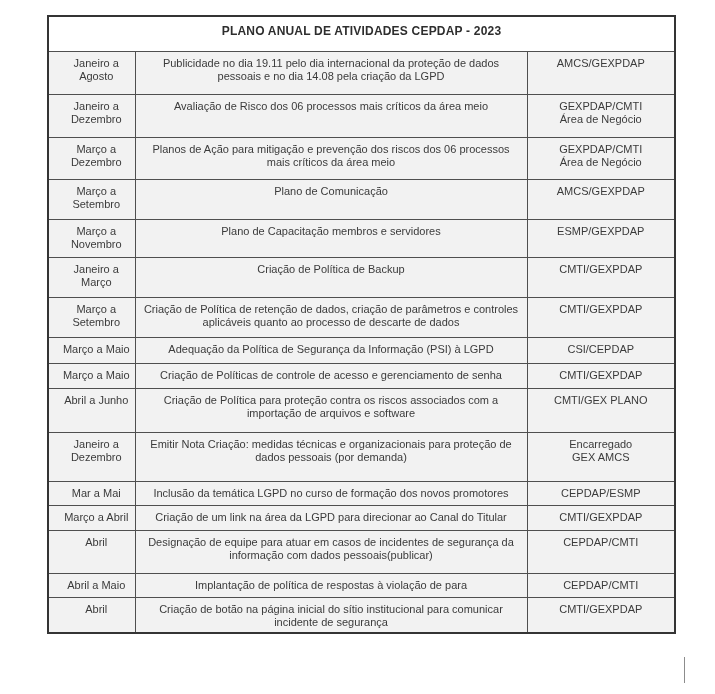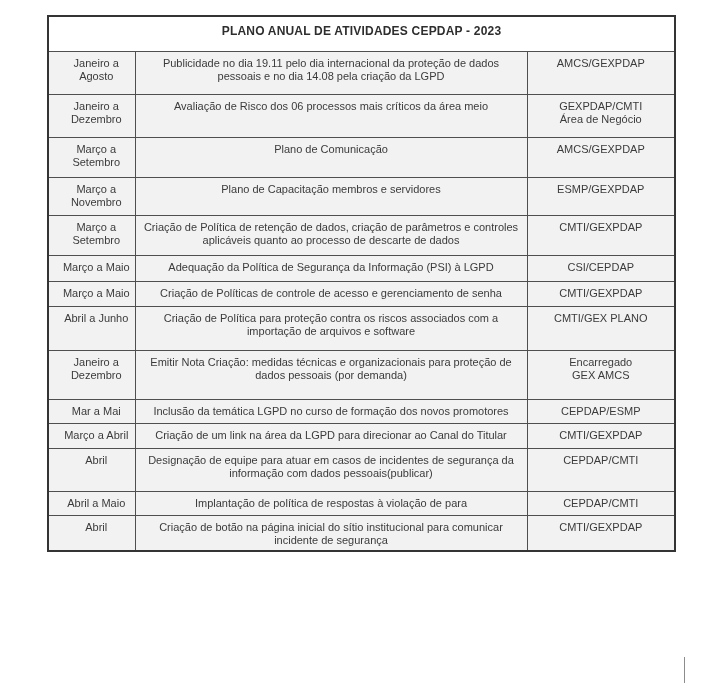--- a/index.html
+++ b/index.html
@@ -80,29 +80,40 @@
         <td class="cell-prazo">Janeiro a Agosto</td>
         <td>Publicidade no dia 19.11 pelo dia internacional da proteção de dados pessoais e no dia 14.08 pela criação da LGPD</td>
         <td>AMCS/GEXPDAP</td>
       </tr>
       <tr style="height:43px">
         <td class="cell-prazo">Janeiro a Dezembro</td>
         <td>Avaliação de Risco dos 06 processos mais críticos da área meio</td>
         <td>GEXPDAP/CMTI
 Área de Negócio</td>
       </tr>
+      <tr style="height:42px">
+        <td class="cell-prazo">Março a Dezembro</td>
+        <td>Planos de Ação para mitigação e prevenção dos riscos dos 06 processos mais críticos da área meio</td>
+        <td>GEXPDAP/CMTI
+Área de Negócio</td>
+      </tr>
       <tr style="height:40px">
         <td class="cell-prazo">Março a Setembro</td>
         <td>Plano de Comunicação</td>
         <td>AMCS/GEXPDAP</td>
       </tr>
       <tr style="height:38px">
         <td class="cell-prazo">Março a Novembro</td>
         <td>Plano de Capacitação membros e servidores</td>
         <td>ESMP/GEXPDAP</td>
+      </tr>
+      <tr style="height:40px">
+        <td class="cell-prazo">Janeiro a Março</td>
+        <td>Criação de Política de Backup</td>
+        <td>CMTI/GEXPDAP</td>
       </tr>
       <tr style="height:40px">
         <td class="cell-prazo">Março a Setembro</td>
         <td>Criação de Política de retenção de dados, criação de parâmetros e controles aplicáveis quanto ao processo de descarte de dados</td>
         <td>CMTI/GEXPDAP</td>
       </tr>
       <tr style="height:26px">
         <td class="cell-prazo">Março a Maio</td>
         <td>Adequação da Política de Segurança da Informação (PSI) à LGPD</td>
         <td>CSI/CEPDAP</td>

